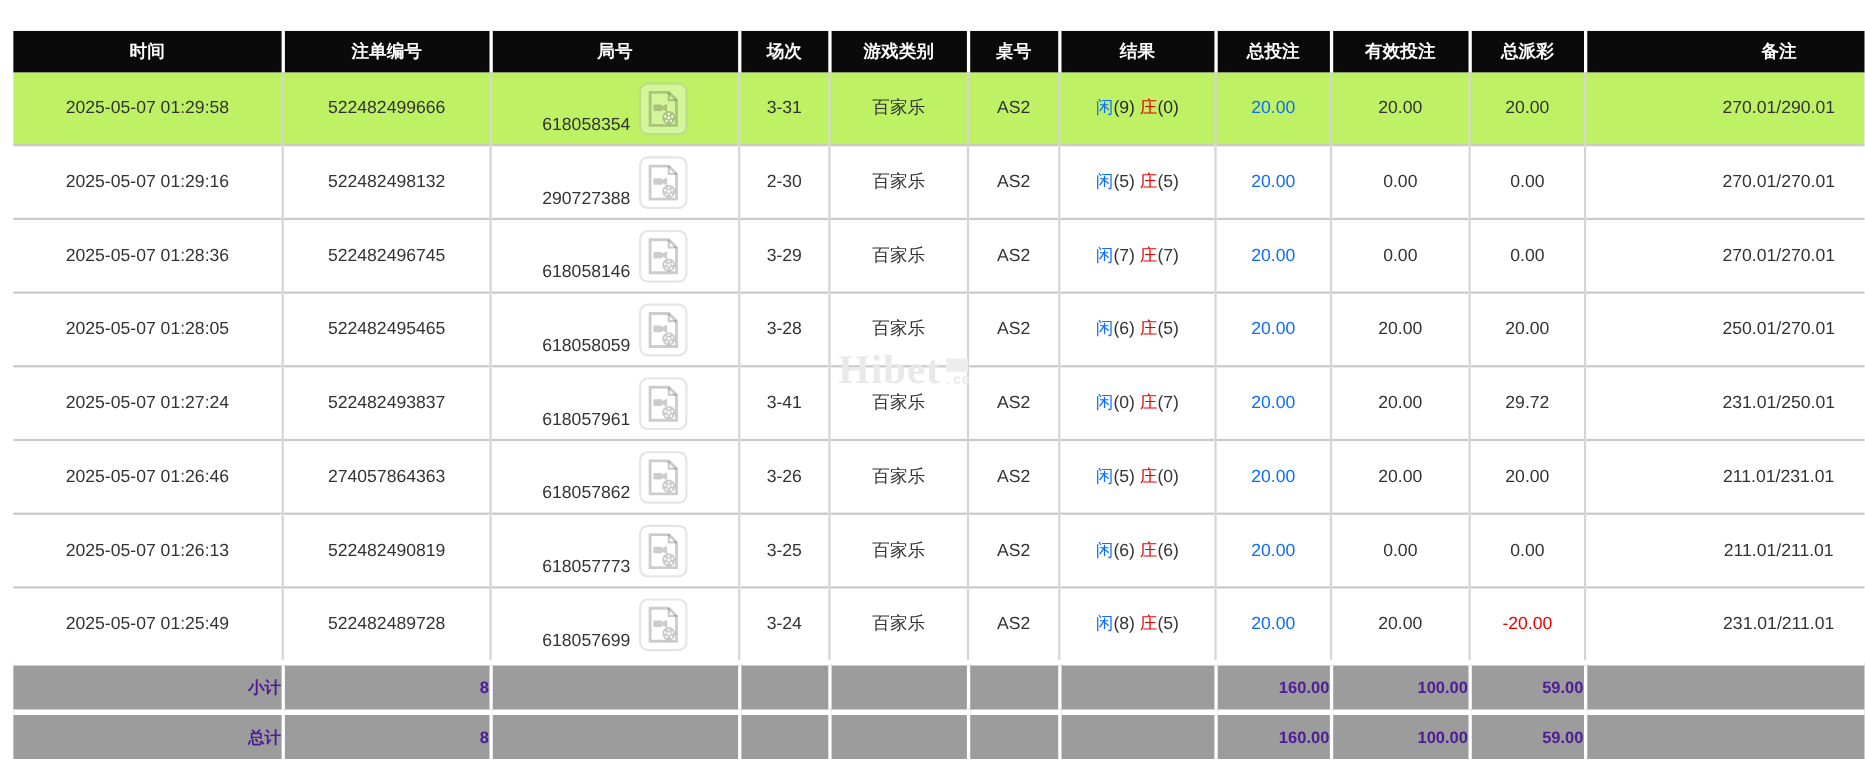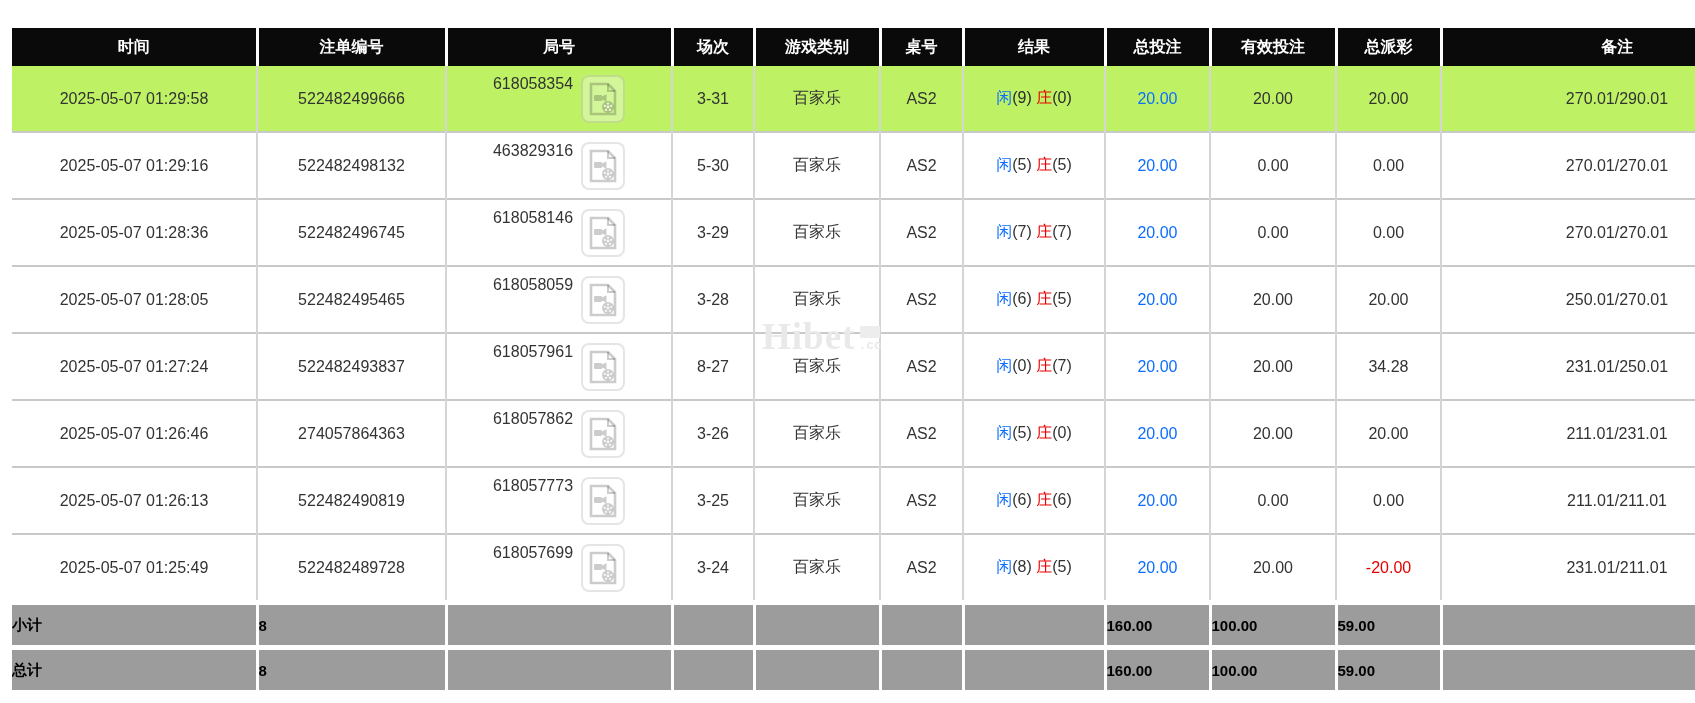--- a/index.html
+++ b/index.html
@@ -25,33 +25,33 @@
   }
   tbody td:last-child{border-right:none;}
   tbody tr + tr td{border-top:2px solid #c9c9c9;}
   tr.highlight td{background:#bef264;}
 
   .blue{color:#0d6efd;}
   .red{color:#e60000;}
   .result-cell .score{color:#333333;}
   tr.highlight .result-cell .score{color:#2a2a2a;}
 
-  .round-wrap{display:inline-flex;align-items:flex-start;gap:8px;}
+  .round-wrap{display:inline-flex;align-items:flex-end;gap:8px;}
   .video-button{
     display:inline-flex;align-items:center;justify-content:center;
     width:44px;height:48px;background:rgba(255,255,255,0.35);
     border:2px solid rgba(0,0,0,0.10);border-radius:8px;
     color:rgba(0,0,0,0.20);cursor:pointer;padding:0;
   }
   .video-button svg{display:block;}
 
   
   tfoot td{
-    background:#9c9c9c;color:#000000;font-weight:bold;font-size:15px;
-    height:40px;text-align:left;border-right:3px solid #ffffff;
+    background:#9c9c9c;color:#4c1d95;font-weight:bold;font-size:15px;
+    height:40px;text-align:right;border-right:3px solid #ffffff;
     border-top:5px solid #ffffff;padding:0;
   }
   tfoot td:last-child{border-right:none;}
 
   
   .watermark{
     position:absolute;left:762px;top:318px;z-index:5;color:#e9e9e9;
     font-weight:bold;display:flex;align-items:flex-start;
     pointer-events:none;user-select:none;
   }
@@ -121,38 +121,38 @@
           <td class="result-cell"><span class="blue">闲</span><span class="score">(9)</span> <span class="red">庄</span><span class="score">(0)</span></td>
           <td class="blue">20.00</td>
           <td>20.00</td>
           <td>20.00</td>
           <td>270.01/290.01</td>
         </tr>
         <tr>
           <td>2025-05-07 01:29:16</td>
           <td>522482498132</td>
           <td><span class="round-wrap">
-              <span>463829316</span>
-              <button class="video-button">
-                <svg width="30" height="34" viewBox="0 0 30 34" fill="none">
-                  <path d="M3 2h17l7 7v23H3z" stroke="currentColor" stroke-width="2.6" fill="none"></path>
-                  <path d="M20 2v7h7" stroke="currentColor" stroke-width="2" fill="none"></path>
-                  <rect x="6" y="13" width="8" height="6" rx="1" fill="currentColor"></rect>
-                  <path d="M14 14.5l4.5-2.2v7.4L14 17.5z" fill="currentColor"></path>
-                  <circle cx="20" cy="25" r="6" fill="currentColor"></circle>
-                  <circle cx="20" cy="25" r="1.4" fill="#fff" opacity="0.85"></circle>
-                  <circle cx="20" cy="21.6" r="1.1" fill="#fff" opacity="0.85"></circle>
-                  <circle cx="23.2" cy="23.9" r="1.1" fill="#fff" opacity="0.85"></circle>
-                  <circle cx="22" cy="27.9" r="1.1" fill="#fff" opacity="0.85"></circle>
-                  <circle cx="18" cy="27.9" r="1.1" fill="#fff" opacity="0.85"></circle>
-                  <circle cx="16.8" cy="23.9" r="1.1" fill="#fff" opacity="0.85"></circle>
-                </svg>
-              </button>
-            </span></td>
-          <td>5-30</td>
+              <span>290727388</span>
+              <button class="video-button">
+                <svg width="30" height="34" viewBox="0 0 30 34" fill="none">
+                  <path d="M3 2h17l7 7v23H3z" stroke="currentColor" stroke-width="2.6" fill="none"></path>
+                  <path d="M20 2v7h7" stroke="currentColor" stroke-width="2" fill="none"></path>
+                  <rect x="6" y="13" width="8" height="6" rx="1" fill="currentColor"></rect>
+                  <path d="M14 14.5l4.5-2.2v7.4L14 17.5z" fill="currentColor"></path>
+                  <circle cx="20" cy="25" r="6" fill="currentColor"></circle>
+                  <circle cx="20" cy="25" r="1.4" fill="#fff" opacity="0.85"></circle>
+                  <circle cx="20" cy="21.6" r="1.1" fill="#fff" opacity="0.85"></circle>
+                  <circle cx="23.2" cy="23.9" r="1.1" fill="#fff" opacity="0.85"></circle>
+                  <circle cx="22" cy="27.9" r="1.1" fill="#fff" opacity="0.85"></circle>
+                  <circle cx="18" cy="27.9" r="1.1" fill="#fff" opacity="0.85"></circle>
+                  <circle cx="16.8" cy="23.9" r="1.1" fill="#fff" opacity="0.85"></circle>
+                </svg>
+              </button>
+            </span></td>
+          <td>2-30</td>
           <td>百家乐</td>
           <td>AS2</td>
           <td class="result-cell"><span class="blue">闲</span><span class="score">(5)</span> <span class="red">庄</span><span class="score">(5)</span></td>
           <td class="blue">20.00</td>
           <td>0.00</td>
           <td>0.00</td>
           <td>270.01/270.01</td>
         </tr>
         <tr>
           <td>2025-05-07 01:28:36</td>
@@ -228,27 +228,27 @@
                   <circle cx="20" cy="25" r="6" fill="currentColor"></circle>
                   <circle cx="20" cy="25" r="1.4" fill="#fff" opacity="0.85"></circle>
                   <circle cx="20" cy="21.6" r="1.1" fill="#fff" opacity="0.85"></circle>
                   <circle cx="23.2" cy="23.9" r="1.1" fill="#fff" opacity="0.85"></circle>
                   <circle cx="22" cy="27.9" r="1.1" fill="#fff" opacity="0.85"></circle>
                   <circle cx="18" cy="27.9" r="1.1" fill="#fff" opacity="0.85"></circle>
                   <circle cx="16.8" cy="23.9" r="1.1" fill="#fff" opacity="0.85"></circle>
                 </svg>
               </button>
             </span></td>
-          <td>8-27</td>
+          <td>3-41</td>
           <td>百家乐</td>
           <td>AS2</td>
           <td class="result-cell"><span class="blue">闲</span><span class="score">(0)</span> <span class="red">庄</span><span class="score">(7)</span></td>
           <td class="blue">20.00</td>
           <td>20.00</td>
-          <td>34.28</td>
+          <td>29.72</td>
           <td>231.01/250.01</td>
         </tr>
         <tr>
           <td>2025-05-07 01:26:46</td>
           <td>274057864363</td>
           <td><span class="round-wrap">
               <span>618057862</span>
               <button class="video-button">
                 <svg width="30" height="34" viewBox="0 0 30 34" fill="none">
                   <path d="M3 2h17l7 7v23H3z" stroke="currentColor" stroke-width="2.6" fill="none"></path>

